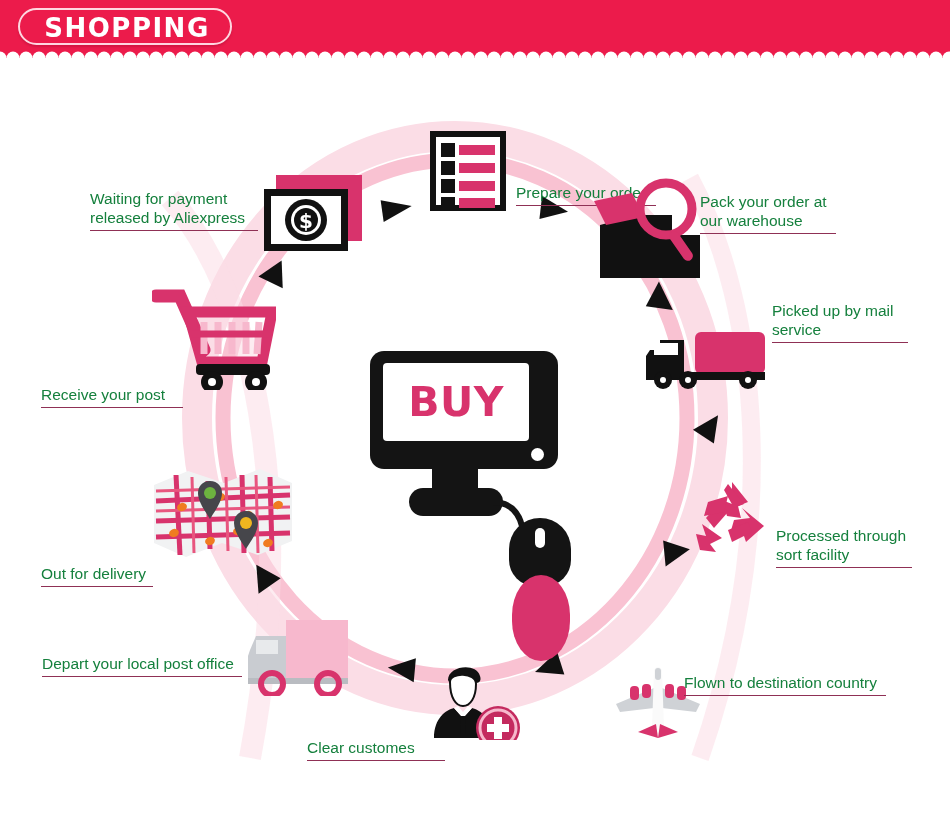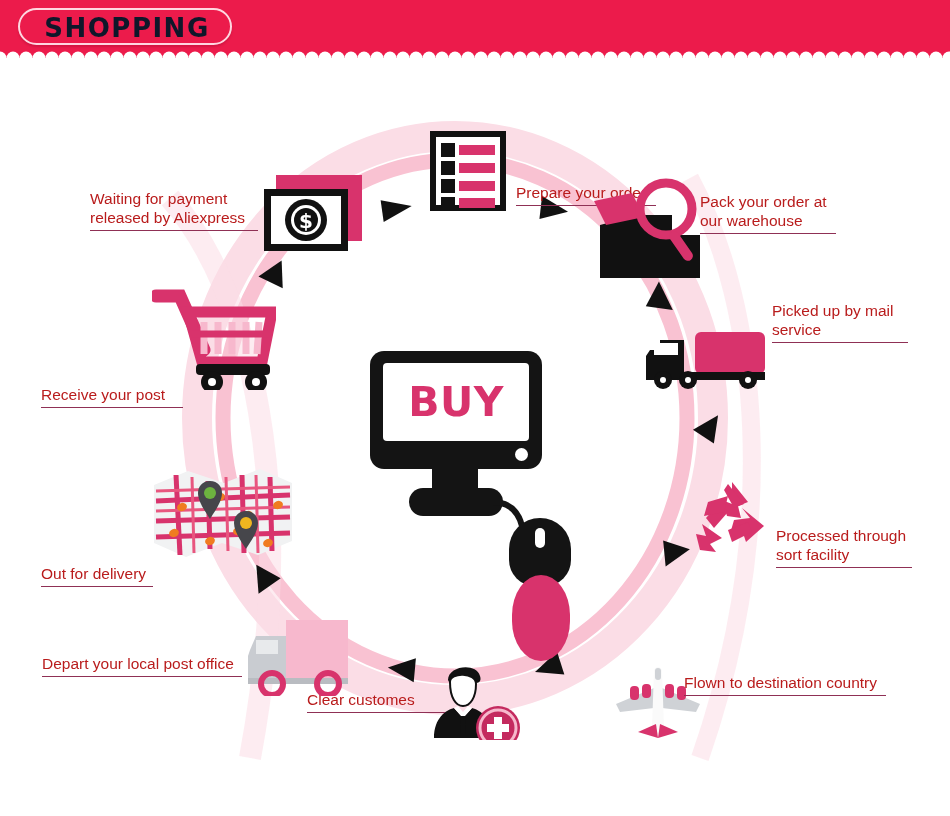--- a/index.html
+++ b/index.html
@@ -42,60 +42,60 @@
     background: #ec1b4b;
     box-shadow: 0 2px 2px rgba(140,0,40,0.25);
   }
   #title-text {
     position: absolute;
     left: 0; top: 0;
     width: 214px;
     height: 37px;
     line-height: 37px;
     text-align: center;
-    color: #0f172a;
+    color: #ffffff;
     font-size: 26px;
     font-weight: bold;
     letter-spacing: 1.5px;
     font-family: "DejaVu Sans", sans-serif;
   }
   
   #diagram {
     position: absolute;
     left: 0; top: 58px;
     width: 950px;
     height: 758px;
     background: #ffffff;
   }
   #ring-svg {
     position: absolute;
     left: 0; top: 0;
   }
   
   .label {
     position: absolute;
-    color: #b91c1c;
+    color: #15803d;
     font-size: 15.5px;
     line-height: 19px;
     white-space: pre-line;
     padding-bottom: 3px;
     border-bottom: 1.4px solid #8f3055;
   }
   .label.r { text-align: left; }
   .label.l { text-align: left; }
 
   
   .icon {
     position: absolute;
   }
   
   #monitor {
     position: absolute;
     left: 370px; top: 293px;
-    width: 172px; height: 118px;
+    width: 188px; height: 118px;
     background: #141414;
     border-radius: 14px;
   }
   #monitor-screen {
     position: absolute;
     left: 13px; top: 12px;
     width: 146px; height: 78px;
     background: #ffffff;
     border-radius: 4px;
   }
@@ -388,21 +388,21 @@
 
         <path d="M22,48 L31,58 L40,48 L36,46 L31,52 L26,46 Z" fill="#ffffff"></path>
         <polygon points="29,56 33,56 34,74 28,74" fill="#111111"></polygon>
 
         <circle cx="66" cy="68" r="22" fill="#c42a5f"></circle>
         <circle cx="66" cy="68" r="18" fill="#c42a5f" stroke="#f6b8cc" stroke-width="3"></circle>
         <rect x="62" y="57" width="8" height="22" fill="#ffffff"></rect>
         <rect x="55" y="64" width="22" height="8" fill="#ffffff"></rect>
       </svg>
     </div>
-    <div class="label l" style="left:307px; top:632px; width:138px;">Clear customes</div>
+    <div class="label l" style="left:307px; top:680px; width:138px;">Clear customes</div>
 
     <div class="icon" style="left:244px; top:548px;">
       <svg width="110" height="90" viewBox="0 0 110 90">
 
         <rect x="42" y="14" width="62" height="62" fill="#f7b8cd"></rect>
 
         <path d="M6,44 L12,30 L42,30 L42,76 L4,76 L4,50 Z" fill="#c9ccd1"></path>
         <rect x="12" y="34" width="22" height="14" fill="#e8eaec"></rect>
         <rect x="4" y="72" width="100" height="6" fill="#b9bcc1"></rect>
 

